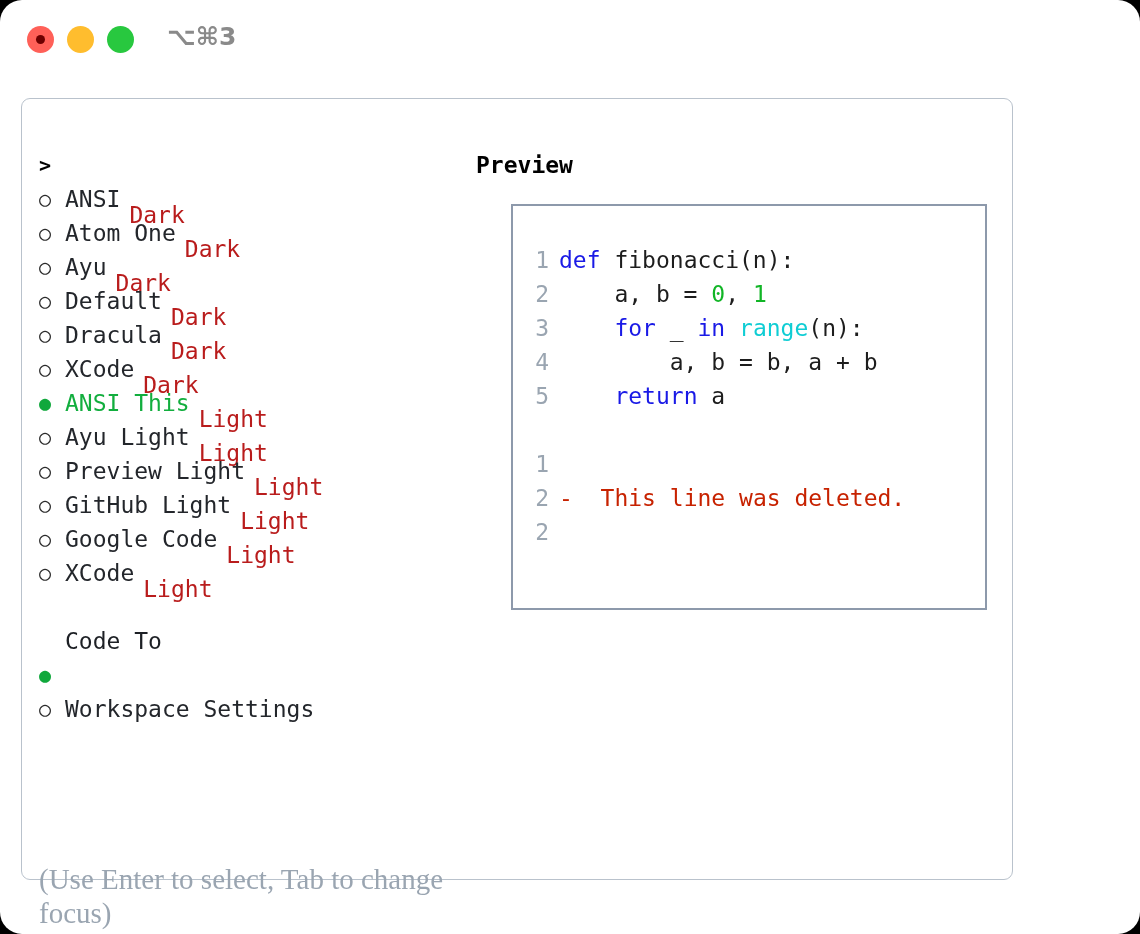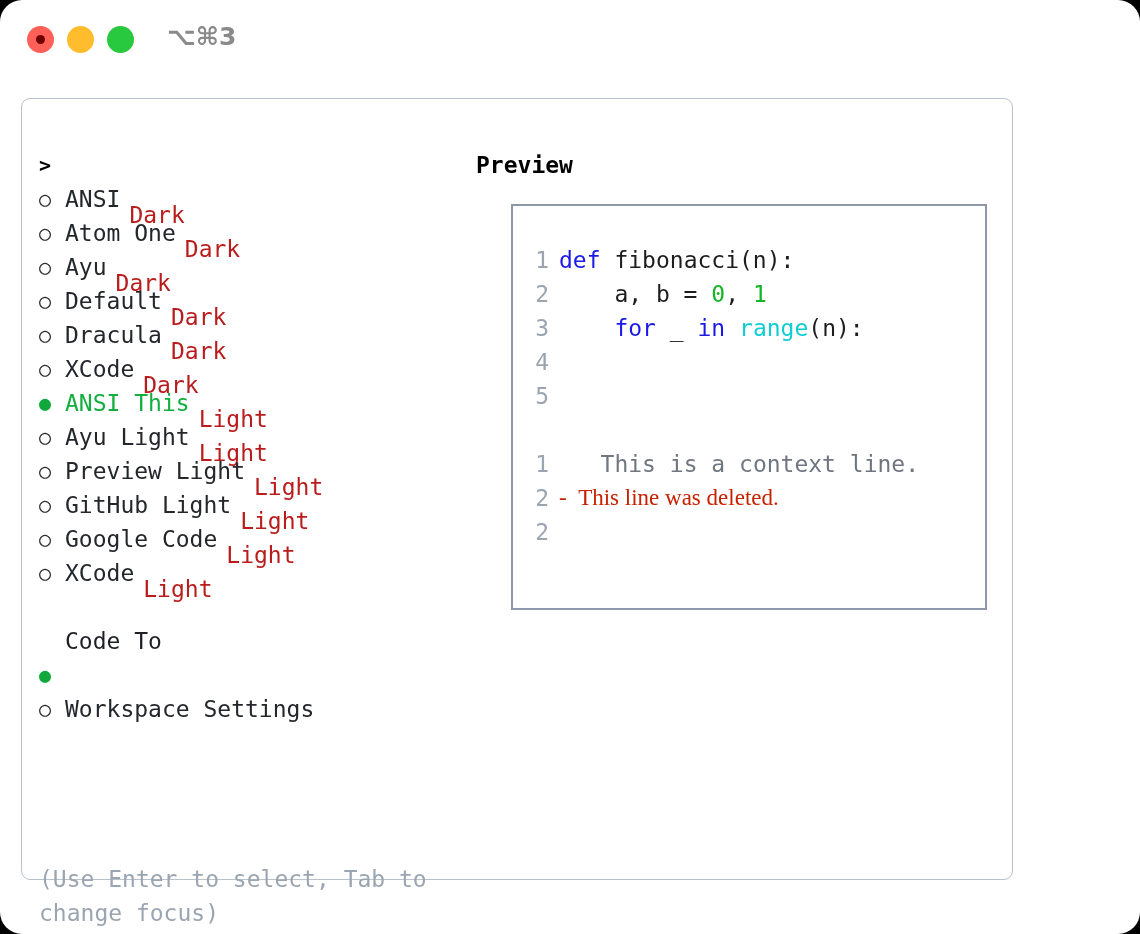--- a/index.html
+++ b/index.html
@@ -119,23 +119,24 @@
   #list-header .marker { color: #000000; font-weight: bold; }
   .section-header {
     color: #1d2025;
   }
 
   #hint-text {
     position: absolute;
     left: 17px;
     top: 763px;
     width: 420px;
-    font-size: 23px;
+    font-size: 29px;
     line-height: 34px;
     color: #9aa5b1;
+    font-family: Liberation Serif, serif;
   }
 
   
   #preview-column {
     position: absolute;
     left: 454px;
     top: 49px;
   }
   #preview-title {
     font-size: 23px;
@@ -176,21 +177,21 @@
     box-sizing: border-box;
   }
   .code-text { white-space: pre; }
 
   .tok-kw   { color: #1a1ae6; }
   .tok-fn   { color: #0fcdd4; }
   .tok-num  { color: #11b526; }
   .tok-plain{ color: #1d1d1d; }
 
   .diff-context { color: #6f7680; }
-  .diff-del     { color: #c72200; font-family: Liberation Serif, serif; }
+  .diff-del     { color: #c72200; }
   .diff-add     { color: #0cbf0c; }
 </style>
 </head>
 <body>
 
 <div id="app-window">
 
   <div id="titlebar">
     <div class="traffic-lights">
       <div class="light close">
@@ -318,31 +319,33 @@
           <span class="code-text"><span class="tok-plain">    a, b = </span><span class="tok-num">0</span><span class="tok-plain">, </span><span class="tok-num">1</span></span>
         </div>
 
         <div class="code-line">
           <span class="lineno">3</span>
           <span class="code-text"><span class="tok-plain">    </span><span class="tok-kw">for</span><span class="tok-plain"> _ </span><span class="tok-kw">in</span><span class="tok-plain"> </span><span class="tok-fn">range</span><span class="tok-plain">(n):</span></span>
         </div>
 
         <div class="code-line">
           <span class="lineno">4</span>
+          <span class="code-text"><span class="tok-plain">        a, b = b, a + b</span></span>
         </div>
 
         <div class="code-line">
           <span class="lineno">5</span>
+          <span class="code-text"><span class="tok-plain">    </span><span class="tok-kw">return</span><span class="tok-plain"> a</span></span>
         </div>
 
         <div class="code-line spacer">&nbsp;</div>
 
         <div class="code-line">
           <span class="lineno">1</span>
-          <span class="code-text diff-context"><span> </span>&nbsp;&nbsp;<span>This is a context line.</span></span>
+          <span class="code-text diff-context"><span> </span>&nbsp;&nbsp;</span>
         </div>
 
         <div class="code-line">
           <span class="lineno">2</span>
           <span class="code-text diff-del"><span>-</span>&nbsp;&nbsp;<span>This line was deleted.</span></span>
         </div>
 
         <div class="code-line">
           <span class="lineno">2</span>
         </div>

